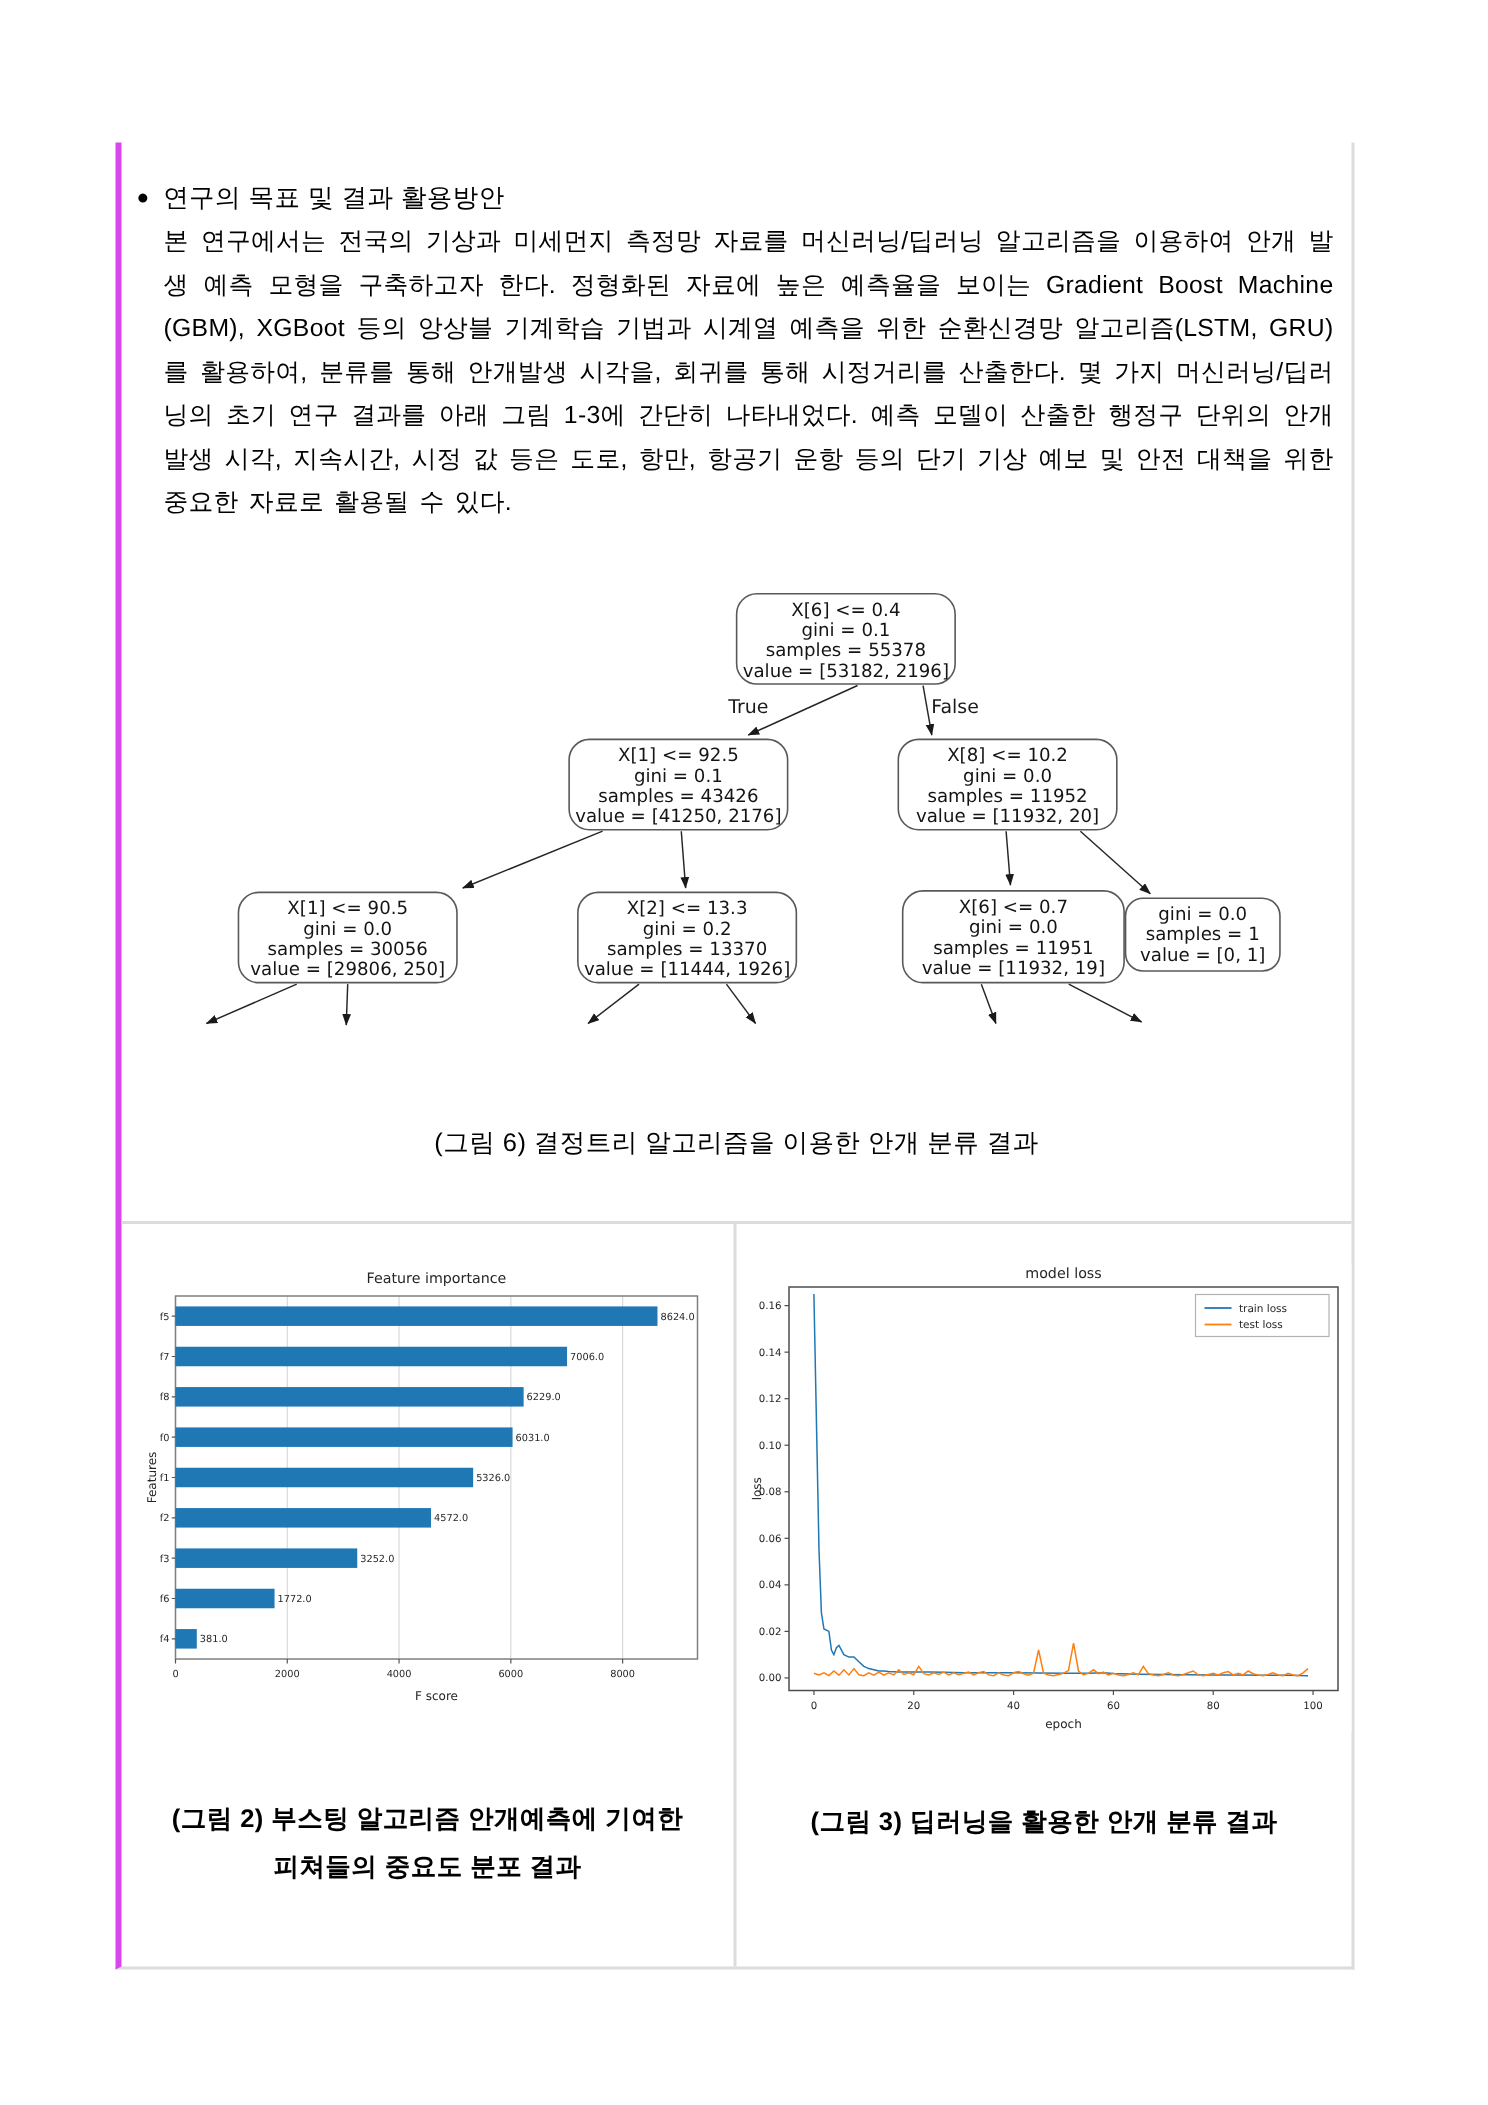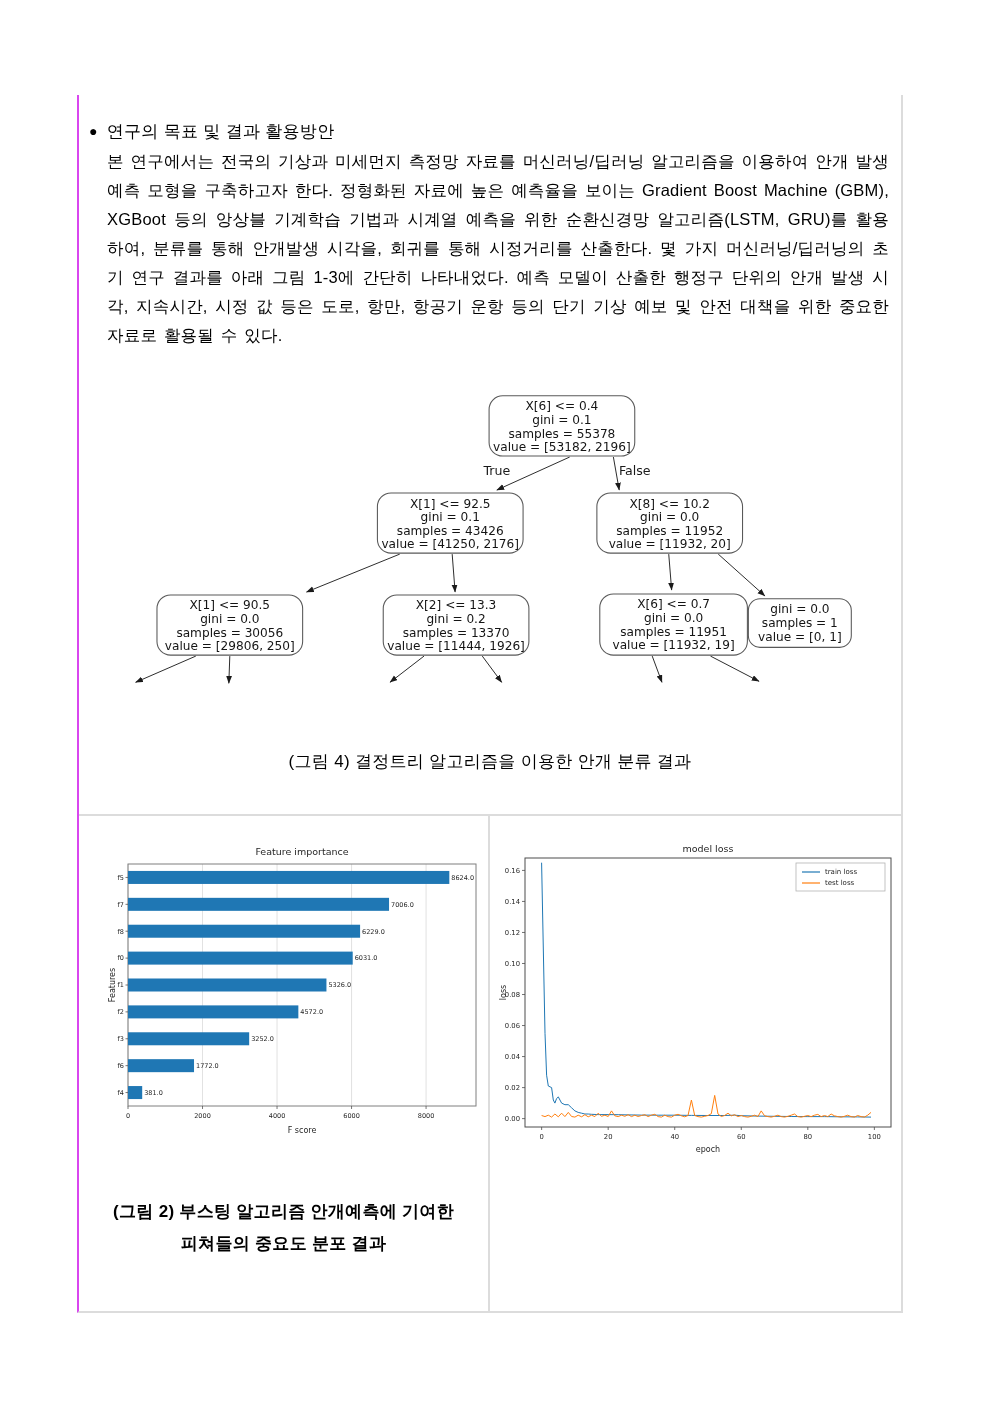--- a/index.html
+++ b/index.html
@@ -1,34 +1,34 @@
 <!DOCTYPE html>
 <html><head>
 <meta charset="utf-8">
 <style>
   * { box-sizing: border-box; margin: 0; padding: 0; }
   html,body { width: 992px; background: #ffffff; font-family: "Liberation Sans","DejaVu Sans",sans-serif; color:#000; }
   body { position: relative; height: 1403px; }
   .doc-table { position: absolute; left: 77px; top: 95px; width: 826px;
-    border-left: 2px solid #d946ef; border-right: 2px solid #dcdcdc; border-bottom: 2px solid #dcdcdc; }
+    border-left: 4px solid #d946ef; border-right: 2px solid #dcdcdc; border-bottom: 2px solid #dcdcdc; }
   .row-top { height: 721px; border-bottom: 2px solid #dcdcdc; padding: 22px 10px 30px; overflow: hidden; }
   .heading { font-size: 17px; line-height: 29px; letter-spacing: 0.3px; }
   .heading .bullet { font-size: 14px; margin-right: 9px; position: relative; top: -1px; }
   .para { font-size: 16.5px; line-height: 29px; text-align: justify; letter-spacing: 0.2px; word-spacing: 2px; padding: 0 2px; margin-left: 16px; }
   .tree-svg { display: block; margin: 40px auto 0; }
   .tree-svg text { font-size: 12.5px; fill: #141414; text-anchor: middle; }
   .tree-svg .tnode { fill: #ffffff; stroke: #595959; stroke-width: 1.1; }
   .tree-svg .tedge { stroke: #262626; stroke-width: 1; fill: none; marker-end: url(#arrowhead); }
   .tree-svg .elabel { font-size: 13px; fill: #1a1a1a; }
   .caption { text-align: center; font-size: 17px; line-height: 30px; letter-spacing: 0.3px; margin-top: 54px; }
   .row-bottom { display: flex; }
   .cell { width: 50%; height: 495px; padding: 26px 0 50px; overflow: hidden; }
   .cell-left { border-right: 2px solid #dcdcdc; }
   .chart-wrap { display: block; }
-  #chart-fi { margin-left: 16px; text-align: right; }
+  #chart-fi { margin-left: 16px; }
   #chart-loss { margin-left: 8px; }
   .cell .caption { margin-top: 40px; line-height: 32px; font-weight: bold; }
   svg text { font-family: "DejaVu Sans","Liberation Sans",sans-serif; }
 </style>
 </head>
 <body>
 
 <div class="page">
   <div class="doc-table">
 
@@ -105,21 +105,21 @@
           <text x="602" y="267">value = [11932, 19]</text>
         </g>
         <g>
           <rect class="tnode" x="679" y="215" width="106" height="50" rx="12"></rect>
           <text x="732" y="230">gini = 0.0</text>
           <text x="732" y="244">samples = 1</text>
           <text x="732" y="258">value = [0, 1]</text>
         </g>
       </svg>
 
-      <div class="caption">(그림 4) 결정트리 알고리즘을 이용한 안개 분류 결과</div>
+      <div class="caption">(그림 6) 결정트리 알고리즘을 이용한 안개 분류 결과</div>
     </div>
 
     <div class="row-bottom">
       <div class="cell cell-left">
         <div id="chart-fi" class="chart-wrap"><svg width="380" height="310" viewBox="0 0 380 310" xmlns="http://www.w3.org/2000/svg">
               <rect x="0" y="0" width="380" height="310" fill="#ffffff"></rect>
               <text x="194" y="13" text-anchor="middle" font-size="9.5" fill="#262626">Feature importance</text>
               <line x1="20" y1="22" x2="20" y2="264" stroke="#d9d9d9" stroke-width="0.8"></line>
               <line x1="94.51820128479658" y1="22" x2="94.51820128479658" y2="264" stroke="#d9d9d9" stroke-width="0.8"></line>
               <line x1="169.03640256959315" y1="22" x2="169.03640256959315" y2="264" stroke="#d9d9d9" stroke-width="0.8"></line>
@@ -218,17 +218,18 @@
               <polyline points="43.6,20.7 47.0,191.3 48.6,233.2 50.3,244.0 53.6,245.6 55.3,258.0 56.9,261.1 58.6,256.5 60.3,254.9 63.6,261.1 66.9,262.7 70.3,262.7 73.6,265.8 76.9,268.9 80.2,270.4 83.6,271.2 86.9,272.0 90.2,272.0 93.5,272.3 100.2,272.6 110.2,272.6 120.2,272.7 130.1,272.9 143.5,273.1 160.1,273.2 176.7,273.2 193.4,273.4 210.0,273.5 226.6,273.5 236.6,273.2 243.3,273.7 259.9,274.1 276.5,274.3 293.2,274.5 309.8,274.6 326.5,274.6 343.1,274.8 359.7,274.9 373.0,275.1" fill="none" stroke="#1f77b4" stroke-width="1"></polyline>
               <polyline points="43.6,273.5 47.0,274.6 50.3,273.2 53.6,275.1 56.9,272.0 60.3,274.8 63.6,271.2 66.9,274.6 70.3,270.4 73.6,274.5 76.9,275.1 80.2,273.2 83.6,274.8 86.9,272.7 90.2,274.8 93.5,273.2 96.9,274.6 100.2,271.2 103.5,274.3 106.9,273.2 110.2,274.5 113.5,268.9 116.8,273.8 120.2,274.6 123.5,273.2 126.8,274.3 130.1,272.7 133.5,274.6 136.8,273.2 140.1,274.5 143.5,273.5 146.8,272.7 150.1,274.6 153.4,273.2 156.8,272.3 160.1,274.6 163.4,275.1 166.7,273.2 170.1,274.6 173.4,275.1 176.7,273.2 180.1,272.3 183.4,273.8 186.7,274.8 190.0,273.5 193.4,258.0 196.7,273.5 200.0,274.6 203.3,275.1 206.7,274.3 210.0,273.5 213.3,271.7 216.7,253.4 220.0,272.0 223.3,274.5 226.6,273.5 230.0,271.2 233.3,273.8 236.6,272.7 239.9,274.6 243.3,273.5 246.6,274.6 249.9,275.1 253.3,274.3 256.6,273.2 259.9,274.6 263.2,268.9 266.6,273.8 269.9,274.6 273.2,275.1 276.5,274.3 279.9,273.2 283.2,274.6 286.5,275.1 289.9,274.3 293.2,273.2 296.5,272.0 299.8,274.6 303.2,275.1 306.5,274.3 309.8,273.5 313.1,274.6 316.5,273.2 319.8,272.4 323.1,274.6 326.5,273.5 329.8,274.6 333.1,272.0 336.4,273.8 339.8,274.6 343.1,275.1 346.4,274.3 349.7,273.2 353.1,274.6 356.4,275.1 359.7,273.5 363.1,274.6 366.4,275.1 369.7,273.2 373.0,270.4" fill="none" stroke="#ff7f0e" stroke-width="1"></polyline>
               <rect x="298" y="21" width="89" height="28" fill="#ffffff" stroke="#b3b3b3" stroke-width="0.8"></rect>
               <line x1="304" y1="30" x2="322" y2="30" stroke="#1f77b4" stroke-width="1.2"></line>
               <text x="327" y="32.4" font-size="7" fill="#262626">train loss</text>
               <line x1="304" y1="41" x2="322" y2="41" stroke="#ff7f0e" stroke-width="1.2"></line>
               <text x="327" y="43.4" font-size="7" fill="#262626">test loss</text>
               <text x="210" y="310" text-anchor="middle" font-size="8" fill="#262626">epoch</text>
               <text x="8" y="150.5" text-anchor="middle" font-size="8" fill="#262626" transform="rotate(-90 8 150.5)">loss</text>
             </svg></div>
+        <div class="caption">(그림 3) 딥러닝을 활용한 안개 분류 결과</div>
       </div>
     </div>
 
   </div>
 </div>
 
 </body></html>

